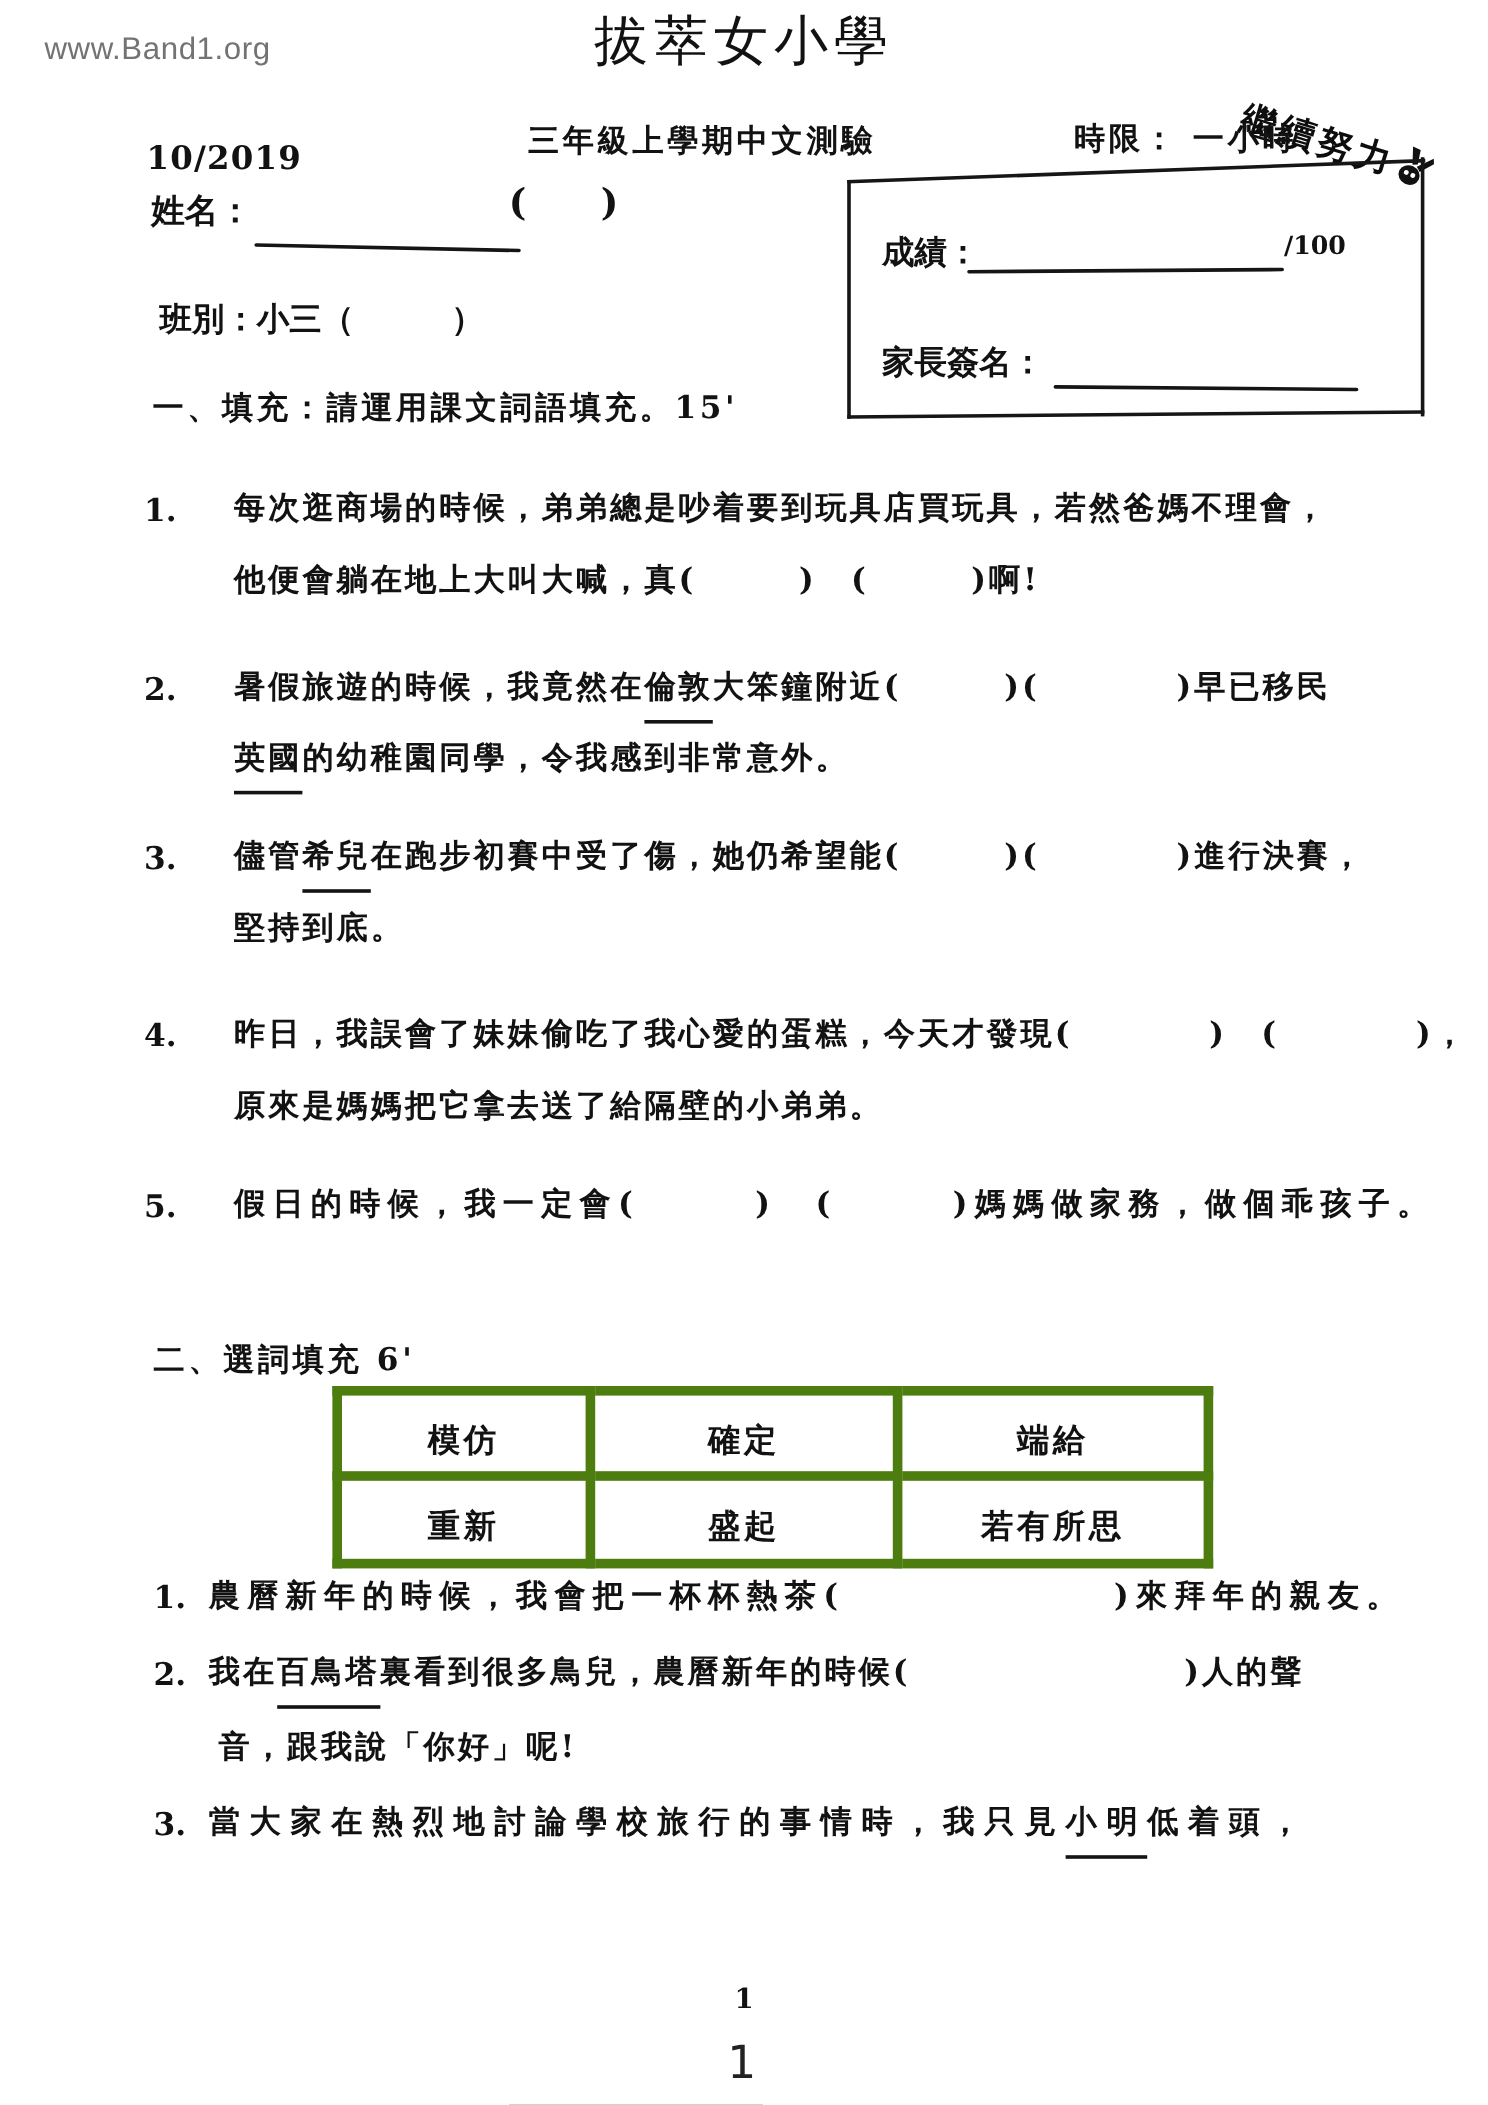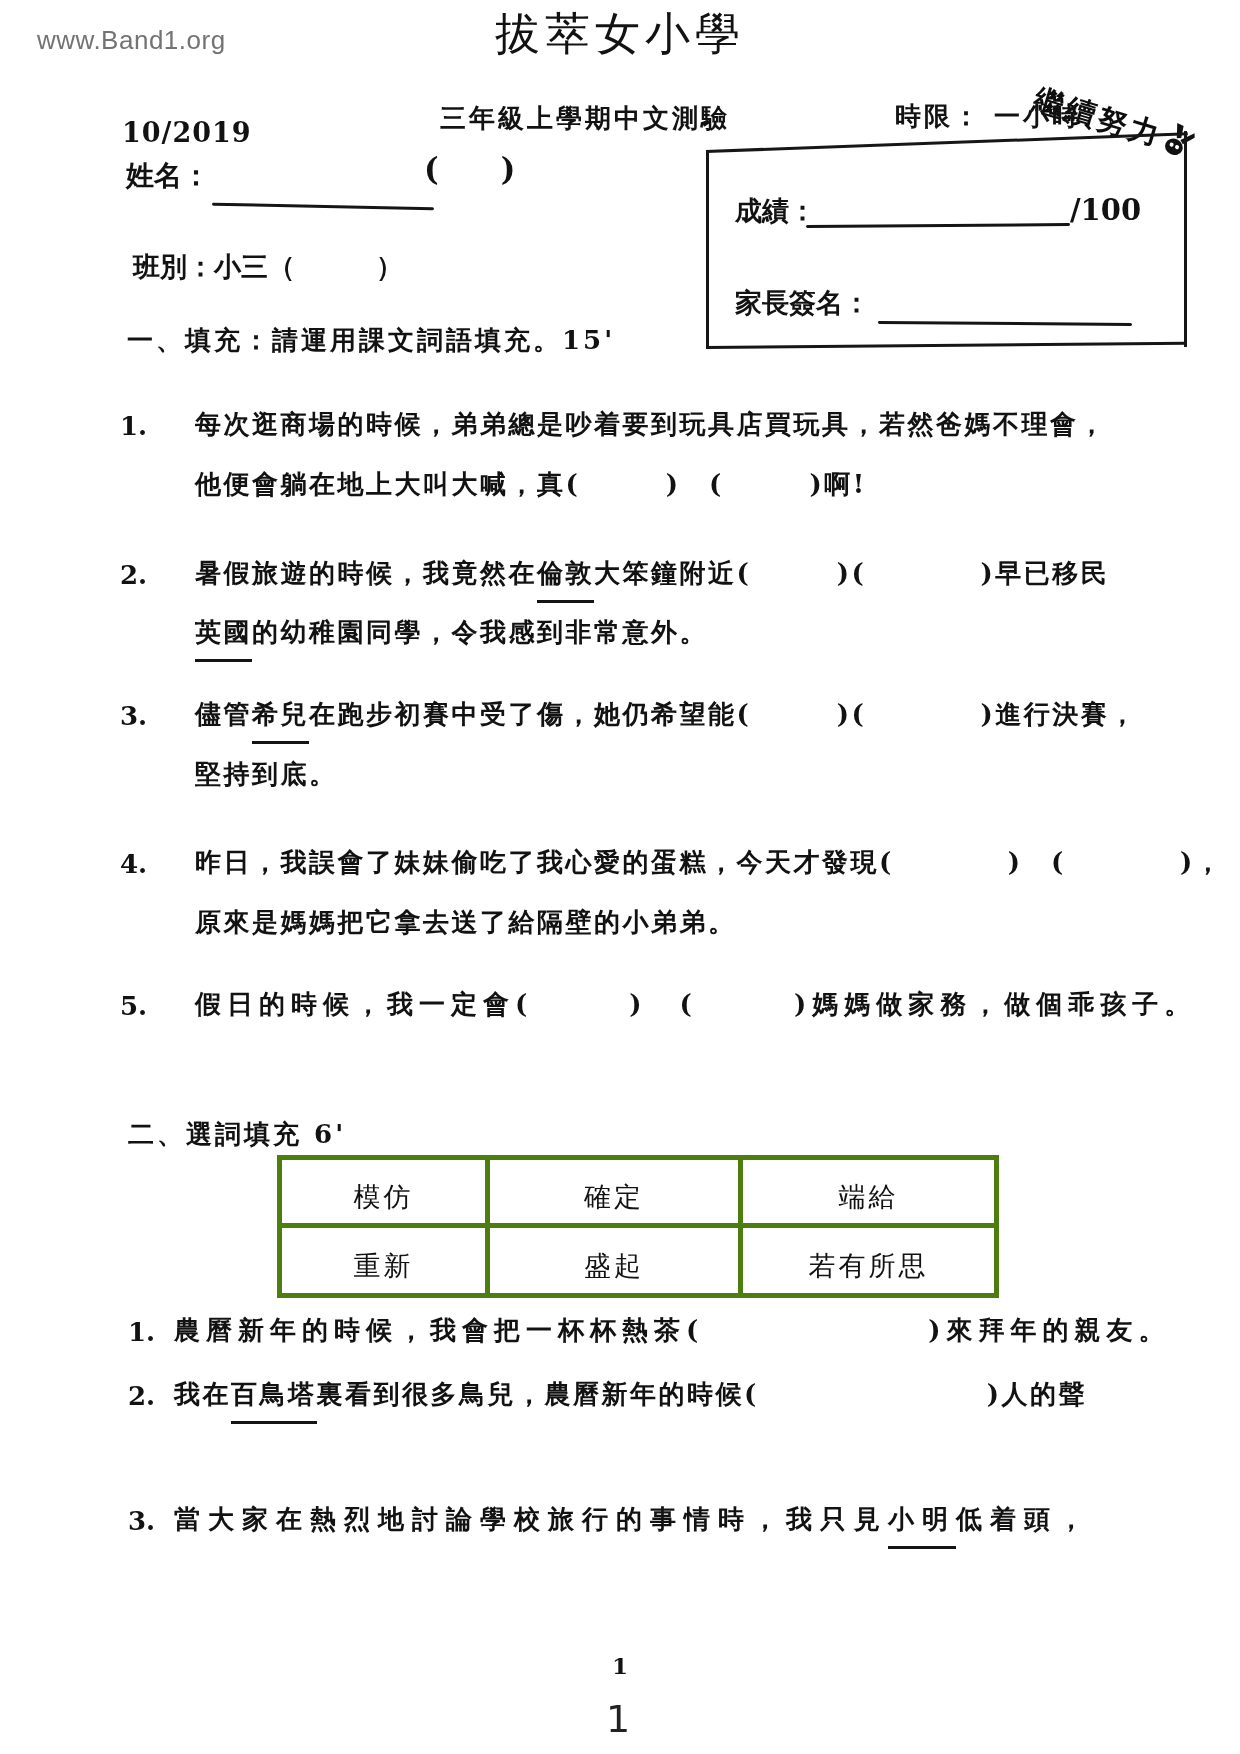--- a/index.html
+++ b/index.html
@@ -17,22 +17,22 @@
   .h-line { font-size:26px; font-weight:700; letter-spacing:3px; }
   .label { font-weight:700; }
   .blank { position:absolute; background:#151515; height:3px; border-radius:2px; }
   .q-num { font-size:26px; font-weight:700; }
   .q-line { font-size:26px; font-weight:700; letter-spacing:2.5px; }
   .med  { letter-spacing:6px; }
   .wide { letter-spacing:8px; }
   .u { border-bottom:3px solid #141414; padding-bottom:12px; }
   .word-table { position:absolute; left:277px; top:1155px; border-collapse:collapse; }
   .word-table td {
-    border:5px solid #4d7c0f; text-align:center; vertical-align:middle;
-    font-size:27px; font-weight:400; letter-spacing:3px; padding-top:12px;
+    border:8px solid #4d7c0f; text-align:center; vertical-align:middle;
+    font-size:27px; font-weight:700; letter-spacing:3px; padding-top:12px;
   }
   .word-table tr:nth-child(1) td { height:50px; }
   .word-table tr:nth-child(2) td { height:52px; }
   .col1 { width:201px; } .col2 { width:246px; } .col3 { width:249px; }
   .pg-small { font-size:23px; font-weight:800; }
   .pg-large { font-family:"DejaVu Sans","Liberation Sans",sans-serif; font-size:38px; font-weight:400; color:#222; }
   .edge { position:absolute; background:#161616; }
 </style>
 </head>
 <body>
@@ -61,21 +61,21 @@
   <div class="abs label" style="left:424px; top:150px; font-size:31px;">(　　)</div>
   <div class="abs label" style="left:133px; top:250px; font-size:27px;">班別：小三（　　　）</div>
 
   <div class="edge" style="left:706px; top:150px; width:482px; height:3px; transform:rotate(-2.1deg); transform-origin:left top;"></div>
   <div class="edge" style="left:706px; top:150px; width:3px; height:199px;"></div>
   <div class="edge" style="left:1184px; top:131px; width:3px; height:216px;"></div>
   <div class="edge" style="left:706px; top:346px; width:481px; height:3px; transform:rotate(-0.5deg); transform-origin:left top;"></div>
 
   <div class="abs label" style="left:735px; top:194px; font-size:27px;">成績：</div>
   <div class="blank" style="left:806px; top:224px; width:264px; transform:rotate(-0.4deg);"></div>
-  <div class="abs label" style="left:1070px; top:192px; font-size:29px;">/100</div>
+  <div class="abs label" style="left:1070px; top:192px; font-size:21px;">/100</div>
   <div class="abs label" style="left:735px; top:286px; font-size:27px;">家長簽名：</div>
   <div class="blank" style="left:878px; top:322px; width:254px; transform:rotate(0.5deg);"></div>
 
   <div class="abs h-line" style="left:127px; top:324px;">一、填充：請運用課文詞語填充。15'</div>
 
   <div class="abs q-num" style="left:120px; top:410px;">1.</div>
   <div class="abs q-line" style="left:195px; top:408px;"><span>每次逛商場的時候，弟弟總是吵着要到玩具店買玩具，若然爸媽不理會，</span></div>
   <div class="abs q-line" style="left:195px; top:468px;"><span>他便會躺在地上大叫大喊，真(　　　)　(　　　)啊!</span></div>
 
   <div class="abs q-num" style="left:120px; top:559px;">2.</div>
@@ -108,20 +108,21 @@
       <td class="col3">若有所思</td>
     </tr>
   </tbody>
     </table>
 
   <div class="abs q-num" style="left:128px; top:1316px;">1.</div>
   <div class="abs q-line med" style="left:174px; top:1314px;"><span>農曆新年的時候，我會把一杯杯熱茶(　　　　　　　)來拜年的親友。</span></div>
 
   <div class="abs q-num" style="left:128px; top:1380px;">2.</div>
   <div class="abs q-line" style="left:174px; top:1378px;"><span>我在</span><span class="u">百鳥塔</span><span>裏看到很多鳥兒，農曆新年的時候(　　　　　　　　)人的聲</span></div>
+  <div class="abs q-line" style="left:182px; top:1440px;"><span>音，跟我說「你好」呢!</span></div>
 
   <div class="abs q-num" style="left:128px; top:1505px;">3.</div>
   <div class="abs q-line wide" style="left:174px; top:1503px;"><span>當大家在熱烈地討論學校旅行的事情時，我只見</span><span class="u">小明</span><span>低着頭，</span></div>
 
   <div class="abs pg-small" style="left:612px; top:1652px;">1</div>
   <div class="abs pg-large" style="left:606px; top:1696px;">1</div>
 
 </div>
 
 </body></html>

